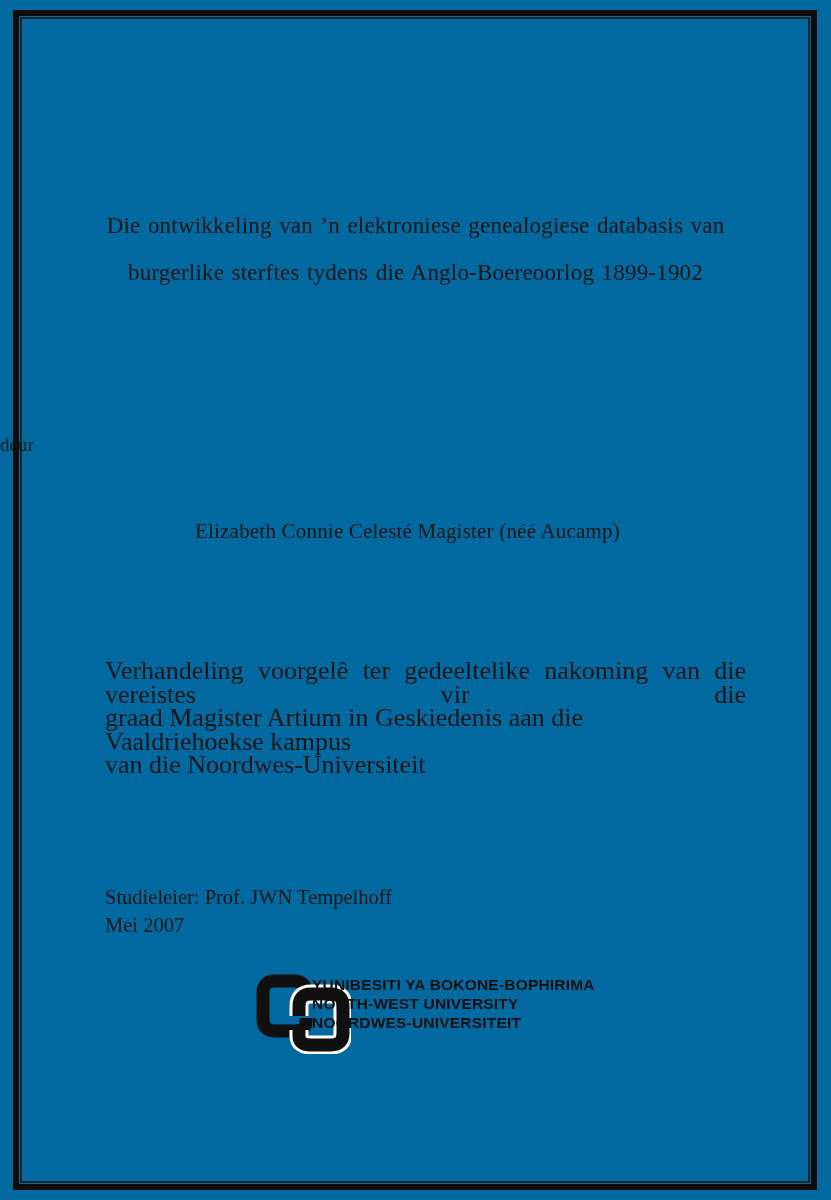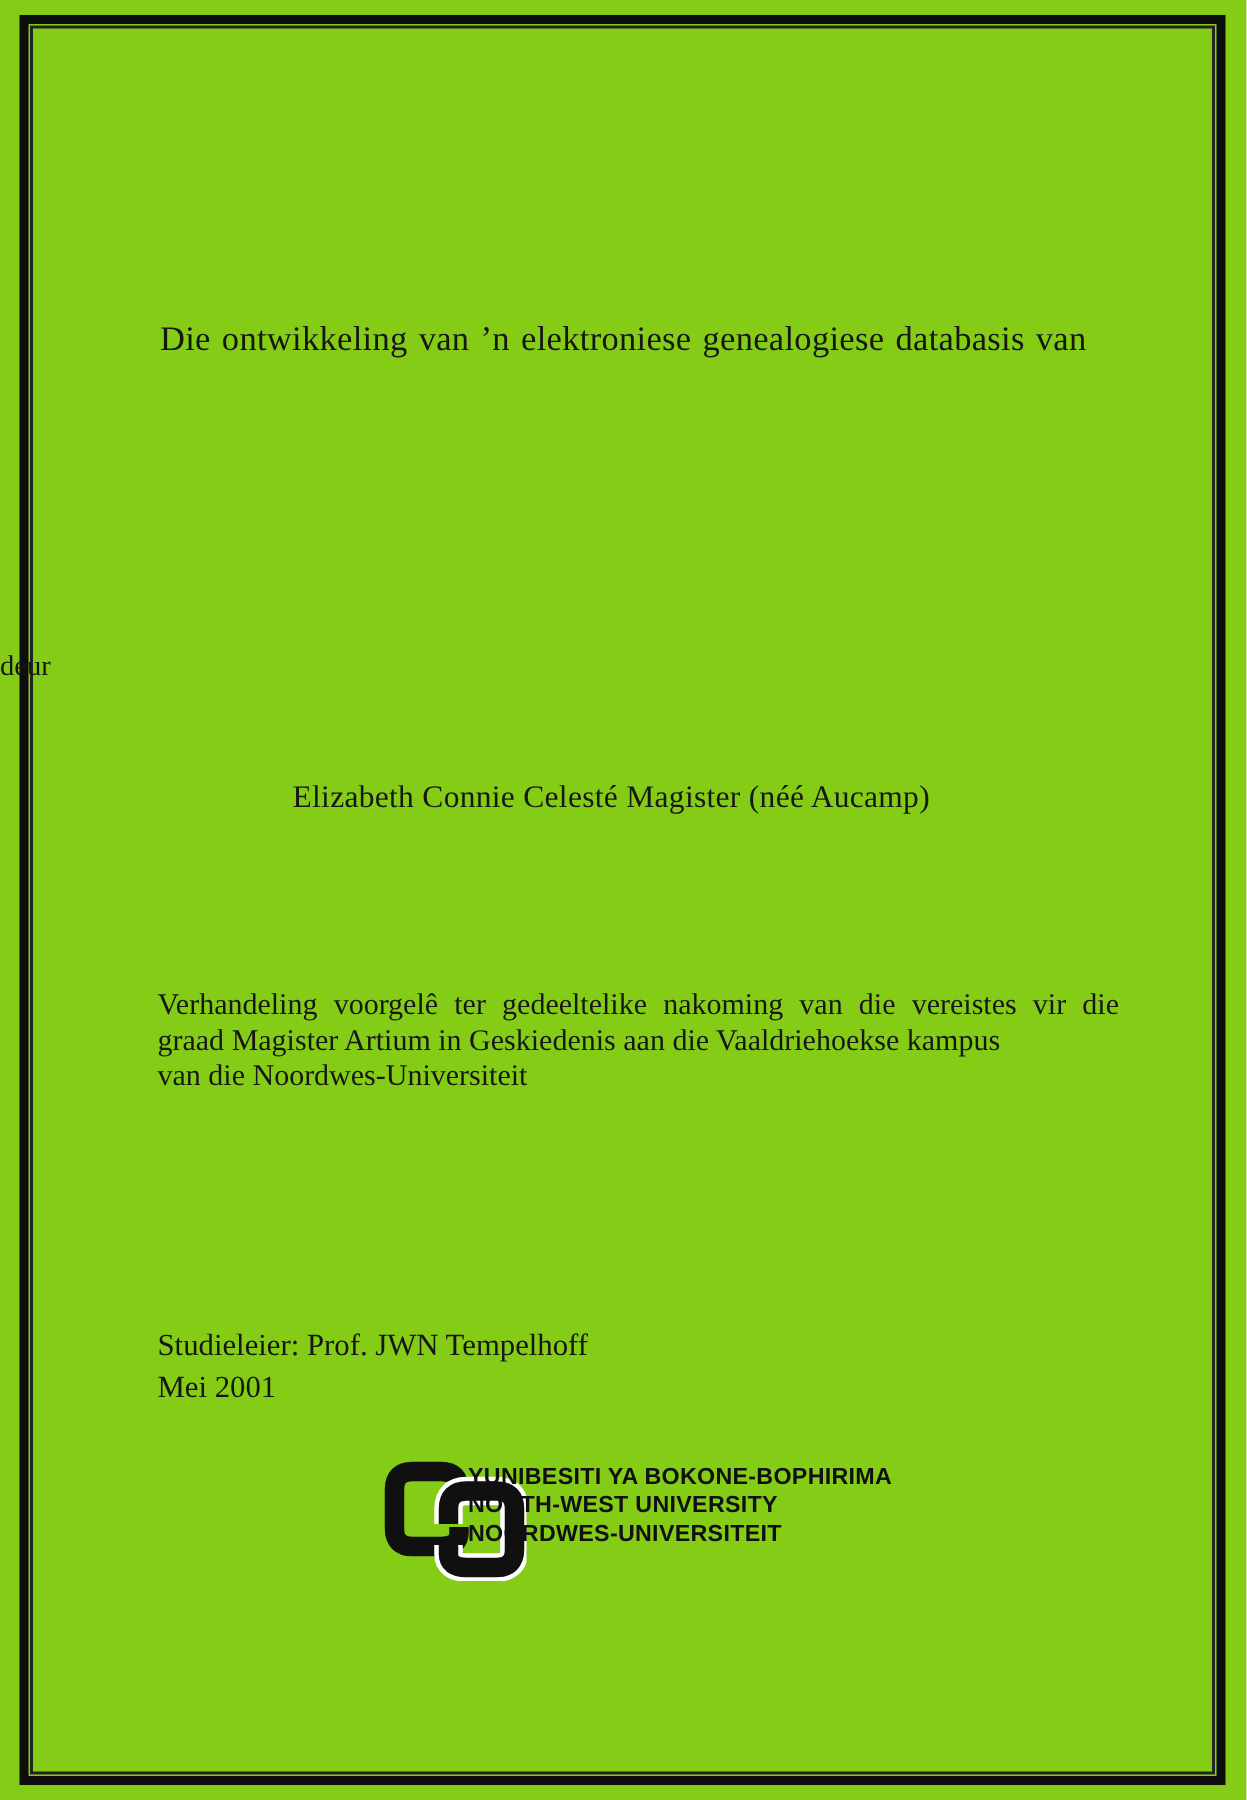--- a/index.html
+++ b/index.html
@@ -9,21 +9,21 @@
     width: 831px;
     height: 1200px;
     overflow: hidden;
     font-family: "Liberation Serif", serif;
     color: #161616;
   }
   .scan-page {
     position: relative;
     width: 831px;
     height: 1200px;
-    background: #84cc16;
+    background: #0369a1;
   }
   
   .frame {
     position: absolute;
     left: 13px;
     top: 10px;
     right: 14px;
     bottom: 10px;
     border: 6px solid #0d0d0d;
   }
@@ -55,21 +55,21 @@
     right: 16px;
     top: 519px;
     text-align: center;
     font-size: 21px;
     letter-spacing: 0.2px;
   }
   .submission {
     left: 105px;
     width: 641px;
     top: 659px;
-    font-size: 20px;
+    font-size: 26px;
     line-height: 23.6px;
   }
   .submission .justified {
     text-align: justify;
     text-align-last: justify;
   }
   .submission .italic { }
   .supervisor-block {
     left: 105px;
     top: 883px;
@@ -108,35 +108,36 @@
 <body>
 
 <div class="scan-page">
 
   <div class="frame">
     <div class="frame-inner"></div>
   </div>
 
   <div class="abs title-block">
     <div>Die ontwikkeling van ’n elektroniese genealogiese databasis van</div>
+    <div>burgerlike sterftes tydens die Anglo-Boereoorlog 1899-1902</div>
   </div>
 
   <div class="abs byline">deur</div>
 
   <div class="abs author">Elizabeth Connie Celesté Magister (néé Aucamp)</div>
 
   <div class="abs submission">
     <div class="justified">Verhandeling voorgelê ter gedeeltelike nakoming van die vereistes vir die</div>
     <div><span>graad </span><span class="italic">Magister Artium</span><span> in Geskiedenis aan die Vaaldriehoekse kampus</span></div>
     <div>van die Noordwes-Universiteit</div>
   </div>
 
   <div class="abs supervisor-block">
     <div>Studieleier: Prof. JWN Tempelhoff</div>
-    <div>Mei 2001</div>
+    <div>Mei 2007</div>
   </div>
 
   <div class="abs logo-block">
     <svg class="logo-mark" viewBox="0 0 95 82" xmlns="http://www.w3.org/2000/svg" aria-hidden="true">
 
       <path d="M 50 30 V 21 Q 50 9 38 9 H 19 Q 7 9 7 21 V 47 Q 7 59 19 59 H 38 Q 50 59 50 50 V 46" fill="none" stroke="#101010" stroke-width="13"></path>
 
       <path d="M 43 44 V 34 Q 43 22 55 22 H 75 Q 87 22 87 34 V 61 Q 87 73 75 73 H 55 Q 43 73 43 64 V 58" fill="none" stroke="#ffffff" stroke-width="19"></path>
 
       <path d="M 43 44 V 34 Q 43 22 55 22 H 75 Q 87 22 87 34 V 61 Q 87 73 75 73 H 55 Q 43 73 43 64 V 58" fill="none" stroke="#101010" stroke-width="13"></path>

